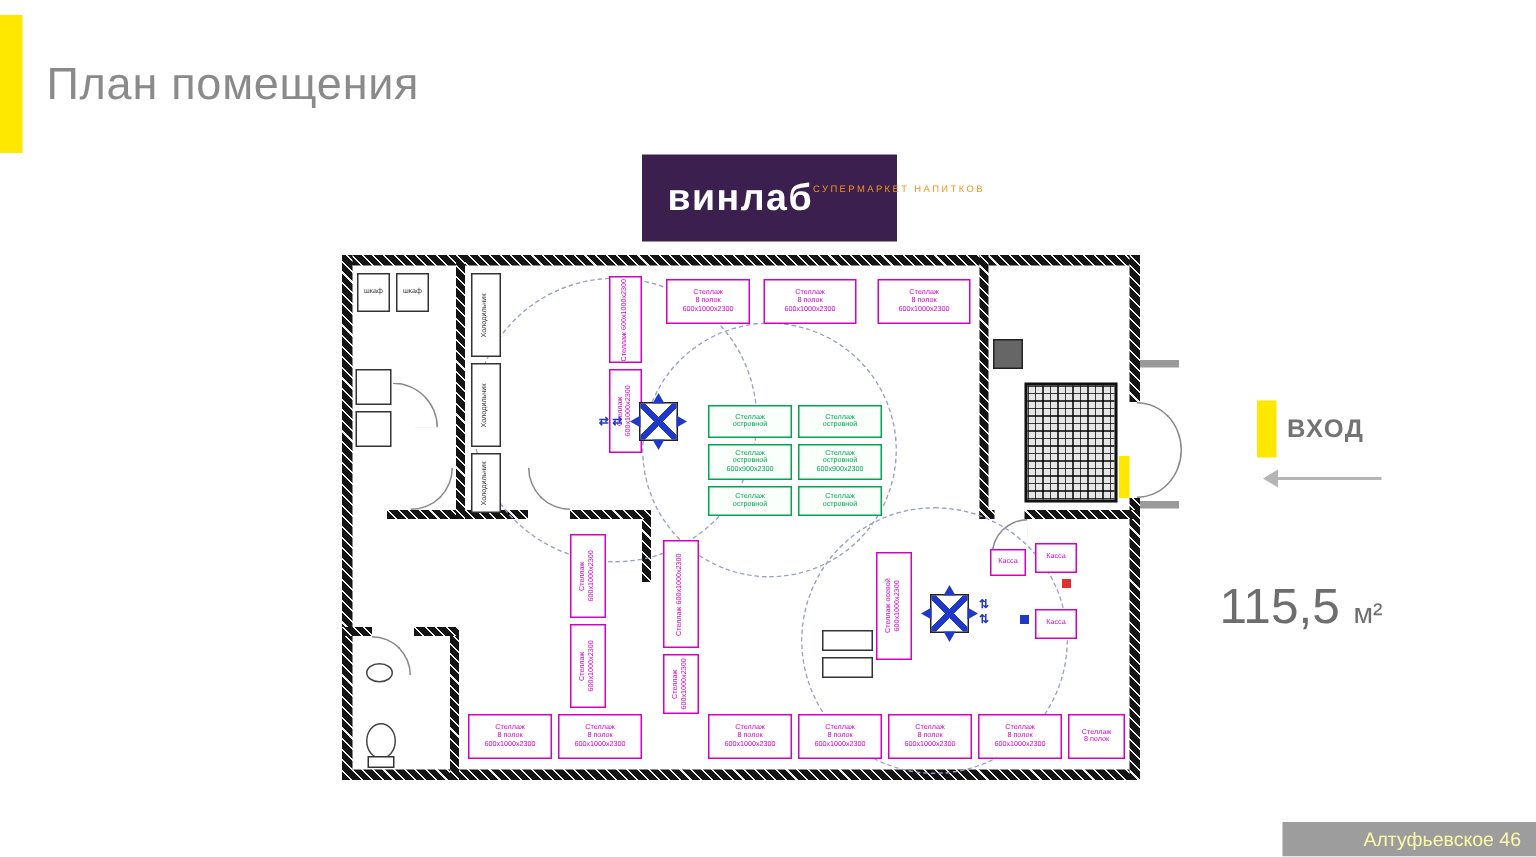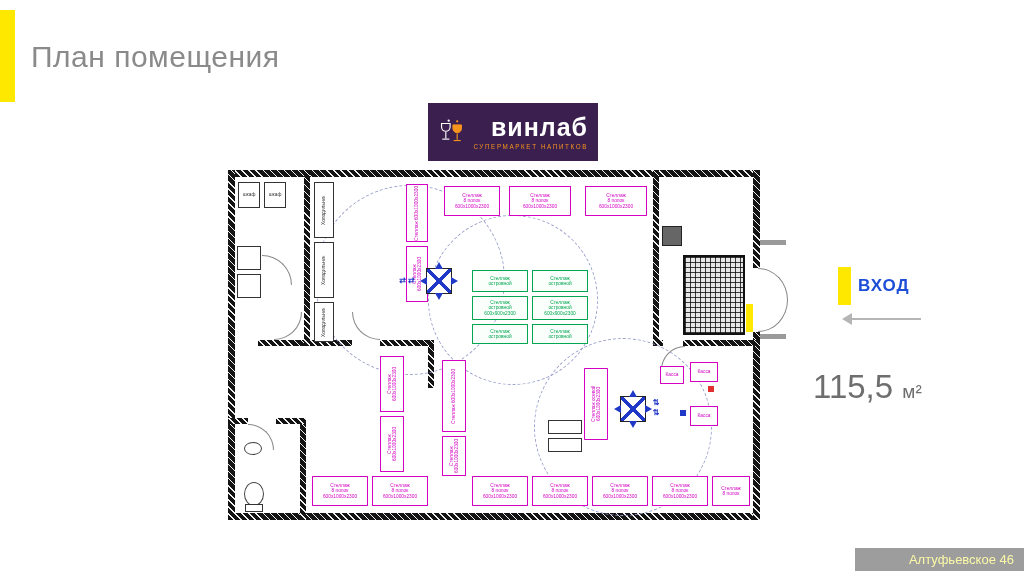--- a/index.html
+++ b/index.html
@@ -7,21 +7,21 @@
        font-family:"Liberation Sans",sans-serif;overflow:hidden;}
 
   
   .accent-bar{position:absolute;left:0;top:10px;width:15px;height:92px;background:var(--accent-yellow,#ffe800);}
   .page-title{position:absolute;left:31px;top:40px;margin:0;font-size:30px;font-weight:400;
               color:var(--title-gray,#8a8a8a);letter-spacing:.5px;}
 
   
   .logo{position:absolute;left:428px;top:103px;width:170px;height:58px;background:var(--logo-bg,#3b1f4e);
         display:flex;align-items:center;gap:7px;padding:0 10px;box-sizing:border-box;}
-  .logo-text{display:flex;flex-direction:column;align-items:flex-end;}
+  .logo-text{display:flex;flex-direction:row;align-items:flex-start;}
   .logo-name{font-size:25px;font-weight:bold;color:#fff;line-height:1;letter-spacing:1px;}
   .logo-sub{font-size:6.3px;color:var(--logo-accent,#f7941d);letter-spacing:1.6px;margin-top:3px;white-space:nowrap;}
 
   
   .plan{position:absolute;left:228px;top:170px;width:532px;height:350px;background:#fff;}
   .el{position:absolute;box-sizing:border-box;display:flex;flex-direction:column;align-items:center;
       justify-content:center;text-align:center;line-height:1.12;font-size:4.8px;}
   .el span{display:block;}
   .vert{writing-mode:vertical-rl;transform:rotate(180deg);}
   .shelf-m,.shelf-g,.shelf-k{overflow:hidden;}
@@ -49,27 +49,27 @@
   .ybar{background:var(--accent-yellow,#ffe800);}
   .dark{background:#666;border:1px solid #222;}
   .gray{background:#9a9a9a;}
   .dot-r{background:#e03030;}
   .dot-b{background:var(--marker-blue,#2038c8);}
   .blue-arrows{color:var(--marker-blue,#2038c8);font-size:8px;line-height:1.2;font-weight:bold;}
 
   
   .entrance{position:absolute;left:838px;top:267px;display:flex;align-items:center;gap:7px;}
   .entrance-bar{width:13px;height:38px;background:var(--accent-yellow,#ffe800);}
-  .entrance-label{font-size:17px;font-weight:bold;color:#1d4ed8;letter-spacing:1px;}
+  .entrance-label{font-size:17px;font-weight:bold;color:#737373;letter-spacing:1px;}
   .entr-arrow{position:absolute;left:847px;top:318px;width:74px;height:0;border-top:2px solid #b5b5b5;}
   .entr-arrow::before{content:"";position:absolute;left:-11px;top:-7px;border:6px solid transparent;
                       border-right:10px solid #b5b5b5;}
 
   
-  .area{position:absolute;left:813px;top:368px;font-size:33px;color:var(--area-gray,#6e6e6e);}
+  .area{position:absolute;left:813px;top:385px;font-size:33px;color:var(--area-gray,#6e6e6e);}
   .area .unit{font-size:19px;}
 
   
   .footer{position:absolute;left:855px;right:0;bottom:0;height:23px;background:var(--footer-bg,#9d9d9d);
           display:flex;align-items:center;justify-content:flex-end;padding-right:10px;}
   .footer span{font-size:13px;color:var(--footer-text,#fbf9a8);}
 </style>
 </head>
 <body>
 

